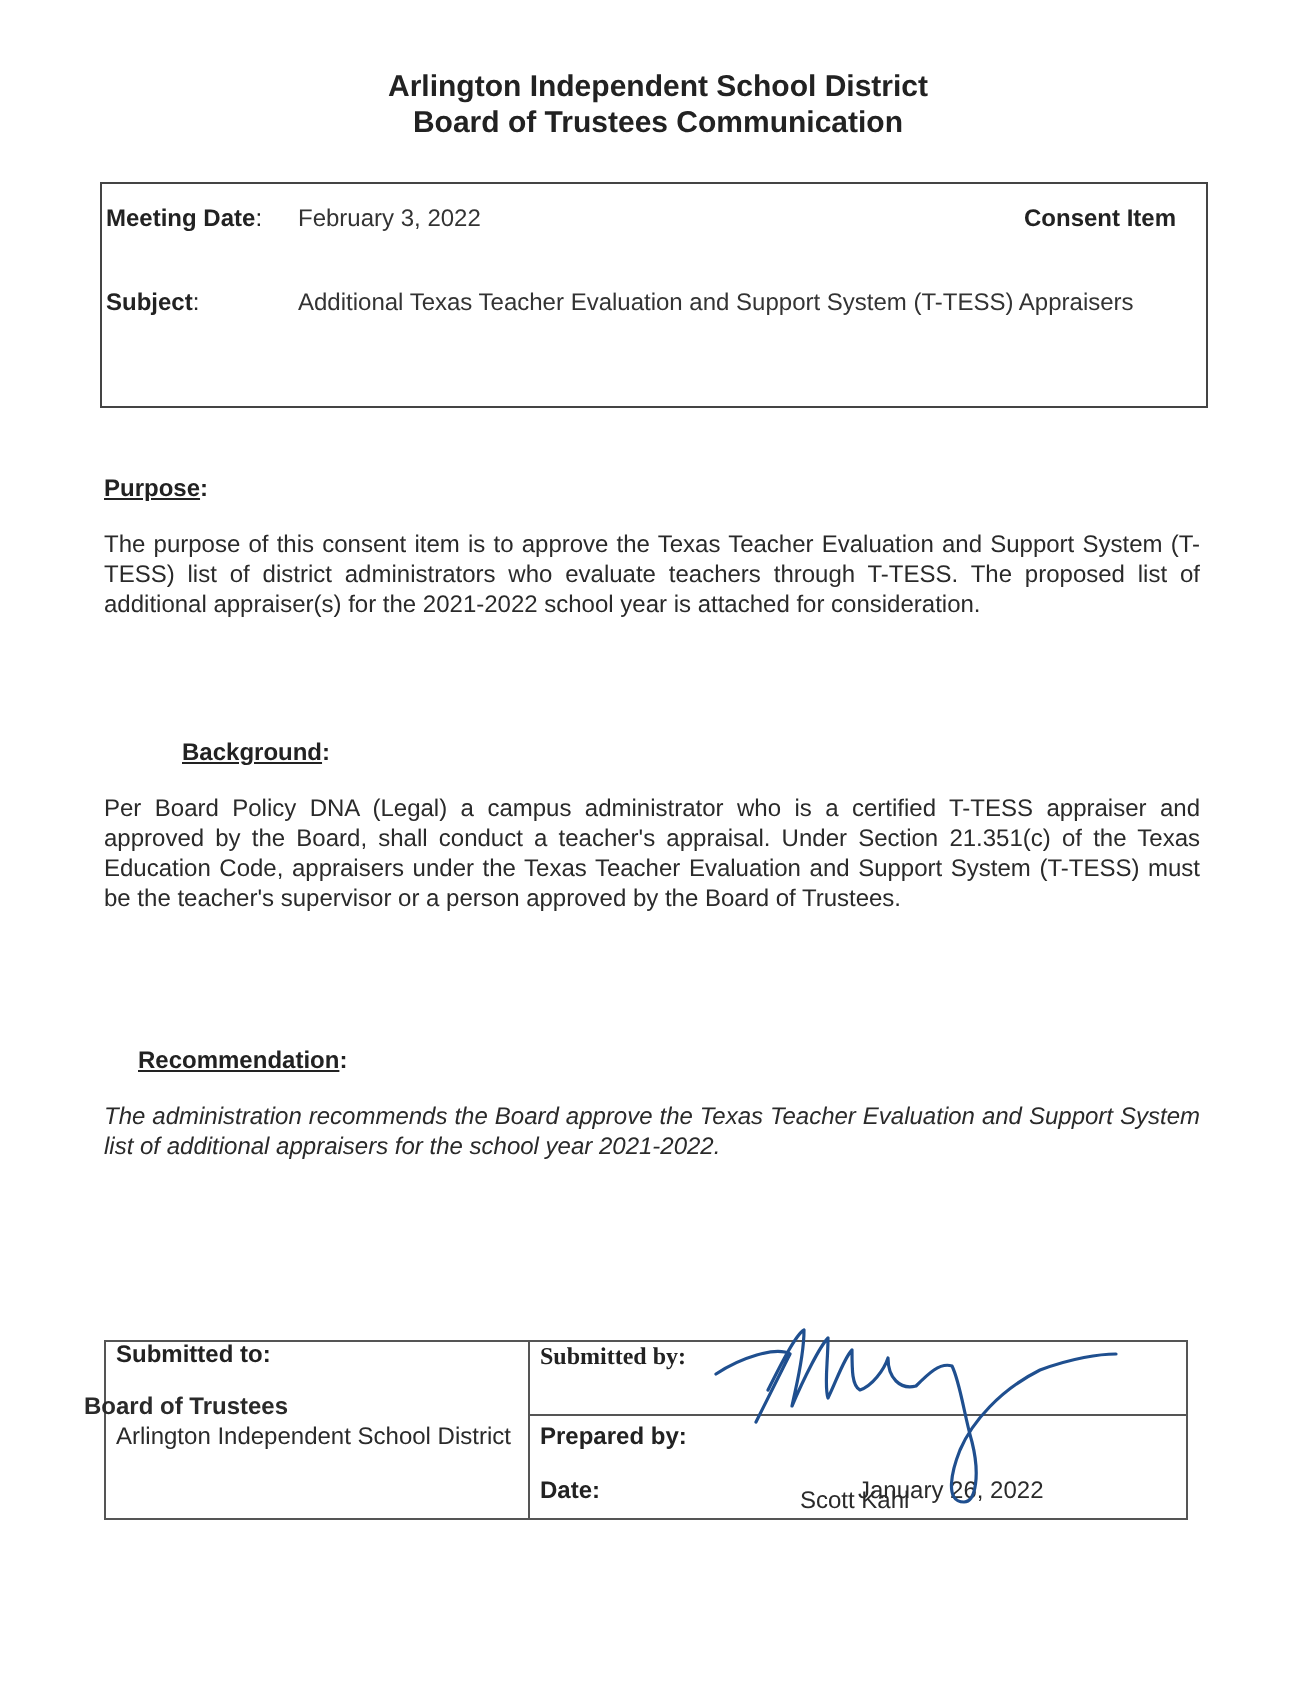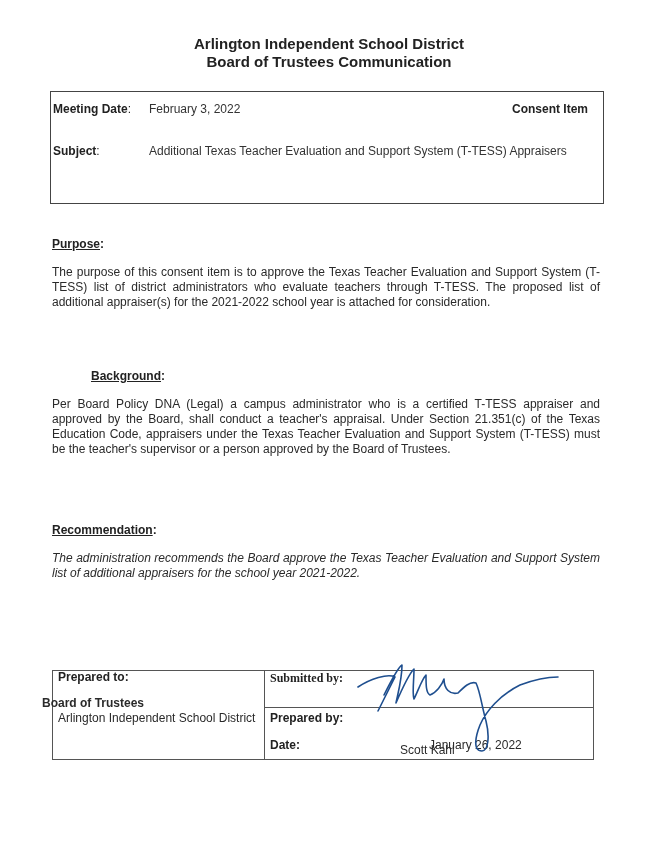--- a/index.html
+++ b/index.html
@@ -43,28 +43,28 @@
 <div class="lbl" style="left:512px; top:102px; font-weight:bold;">Consent Item</div>
 <div class="lbl" style="left:53px; top:144px;"><b>Subject</b><span>:</span></div>
 <div class="val" style="left:149px; top:144px;">Additional Texas Teacher Evaluation and Support System (T-TESS) Appraisers</div>
 
 <div class="sect-h" style="top:237px;"><span class="u">Purpose</span><span>:</span></div>
 <div class="para" style="top:265px;">The purpose of this consent item is to approve the Texas Teacher Evaluation and Support System (T-TESS) list of district administrators who evaluate teachers through T-TESS. The proposed list of additional appraiser(s) for the 2021-2022 school year is attached for consideration.</div>
 
 <div class="sect-h" style="top:369px;padding-left:39px;"><span class="u">Background</span><span>:</span></div>
 <div class="para" style="top:397px;">Per Board Policy DNA (Legal) a campus administrator who is a certified T-TESS appraiser and approved by the Board, shall conduct a teacher's appraisal.  Under Section 21.351(c) of the Texas Education Code, appraisers under the Texas Teacher Evaluation and Support System (T-TESS) must be the teacher's supervisor or a person approved by the Board of Trustees.</div>
 
-<div class="sect-h" style="top:523px;"><span class="u">Recommendation</span><span>:</span></div>
+<div class="sect-h" style="top:523px;margin-left:17px;"><span class="u">Recommendation</span><span>:</span></div>
 <div class="para" style="top:551px;font-style:italic;">The administration recommends the Board approve the Texas Teacher Evaluation and Support System list of additional appraisers for the school year 2021-2022.</div>
 
 <div class="footbox"></div>
 <div class="vline"></div>
 <div class="hline"></div>
 
-<div class="ftxt fbold" style="left:58px; top:670px;">Prepared to:</div>
+<div class="ftxt fbold" style="left:58px; top:670px;">Submitted to:</div>
 <div class="ftxt" style="left:42px; top:696px;font-weight:bold;">Board of Trustees</div>
 <div class="ftxt" style="left:58px; top:711px;">Arlington Independent School District</div>
 
 <div class="ftxt fbold" style="left:270px; top:671px;font-family:Liberation Serif, serif;">Submitted by:</div>
 <div class="ftxt fbold" style="left:270px; top:711px;">Prepared by:</div>
 <div class="ftxt" style="left:381px; top:743px;margin-left:19px;">Scott Kahl</div>
 <div class="ftxt fbold" style="left:270px; top:738px;">Date:</div>
 <div class="ftxt" style="left:381px; top:738px;margin-left:48px;">January 26, 2022</div>
 
 <svg class="sig" viewBox="0 0 230 100">

